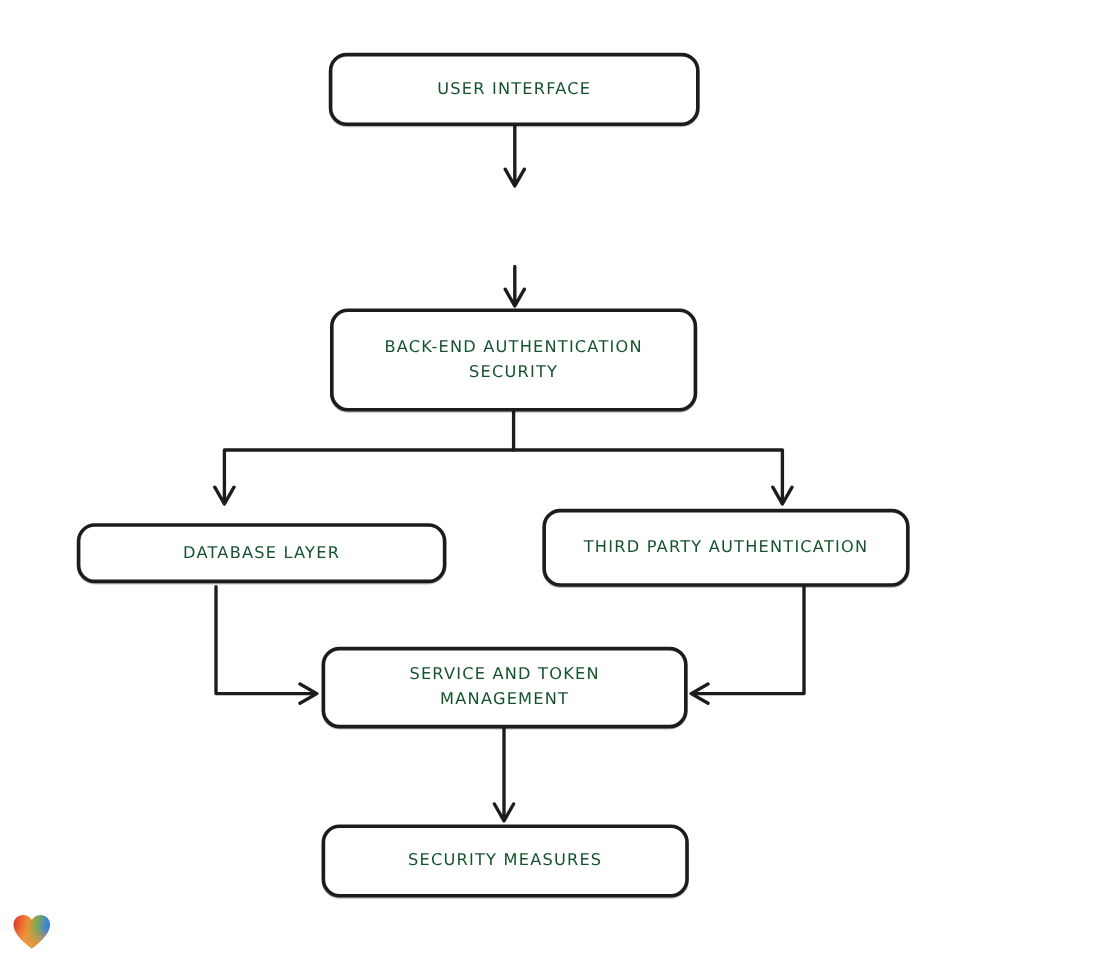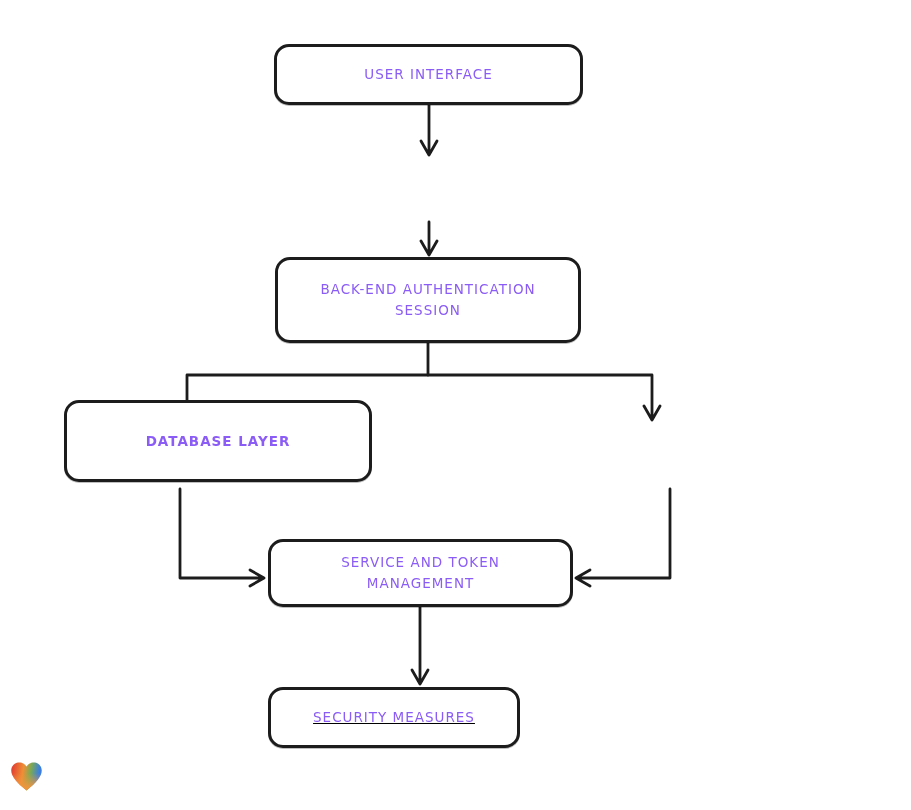--- a/index.html
+++ b/index.html
@@ -31,32 +31,32 @@
     border-radius: 15px;
     display: flex;
     align-items: center;
     justify-content: center;
     box-shadow: 0 1px 0 rgba(0,0,0,0.25);
   }
   .node-label {
     font-size: 13.5px;
     letter-spacing: 1px;
     line-height: 1.55;
-    color: #8b5cf6;
+    color: #14532d;
     text-align: center;
     white-space: pre-line;
   }
   
   #n-user-interface      { left: 274px; top: 44px;  width: 309px; height: 61px; }
   #n-front-end-api-calls { left: 275px; top: 158px; width: 307px; height: 64px; }
   #n-back-end-auth       { left: 275px; top: 257px; width: 306px; height: 86px; }
-  #n-database-layer      { left: 64px;  top: 400px; width: 308px; height: 82px; font-weight: bold; }
+  #n-database-layer      { left: 64px;  top: 436px; width: 308px; height: 50px; }
   #n-third-party-auth    { left: 452px; top: 424px; width: 306px; height: 65px; }
   #n-session-token       { left: 268px; top: 539px; width: 305px; height: 68px; }
-  #n-security-measures   { left: 268px; top: 687px; width: 252px; height: 61px; text-decoration: underline; }
+  #n-security-measures   { left: 268px; top: 687px; width: 306px; height: 61px; }
 
   .logo {
     position: absolute;
     left: 10px;
     top: 761px;
     width: 33px;
     height: 31px;
     cursor: pointer;
   }
 </style>
@@ -75,27 +75,30 @@
     <path d="M420 607 L420 682 M412 670 L420 684 L428 670"></path>
   </svg>
 
   <div class="node" id="n-user-interface">
     <span class="node-label">USER INTERFACE</span>
   </div>
 
 
   <div class="node" id="n-back-end-auth">
     <span class="node-label">BACK-END AUTHENTICATION
-SESSION</span>
+SECURITY</span>
   </div>
 
   <div class="node" id="n-database-layer">
     <span class="node-label">DATABASE LAYER</span>
   </div>
 
+  <div class="node" id="n-third-party-auth">
+    <span class="node-label">THIRD PARTY AUTHENTICATION</span>
+  </div>
 
   <div class="node" id="n-session-token">
     <span class="node-label">SERVICE AND TOKEN
 MANAGEMENT</span>
   </div>
 
   <div class="node" id="n-security-measures">
     <span class="node-label">SECURITY MEASURES</span>
   </div>
 

